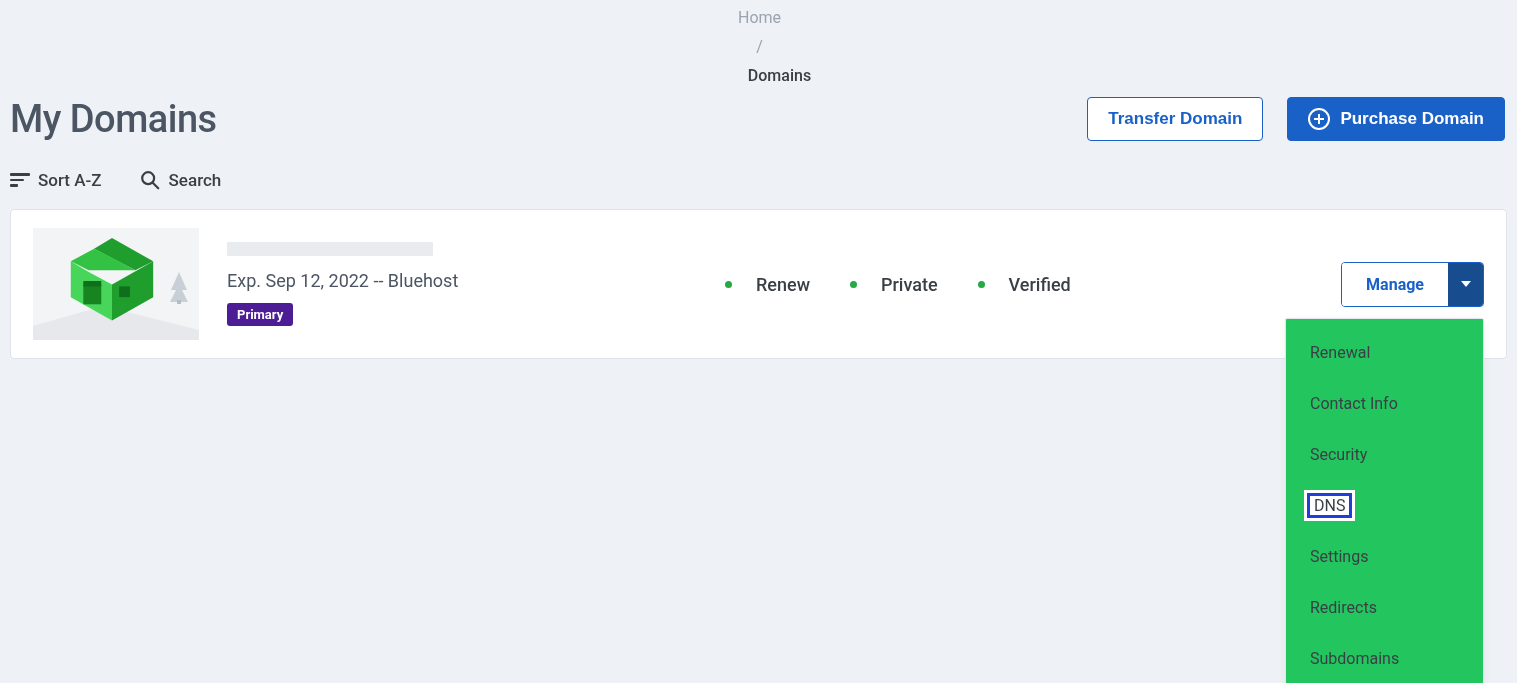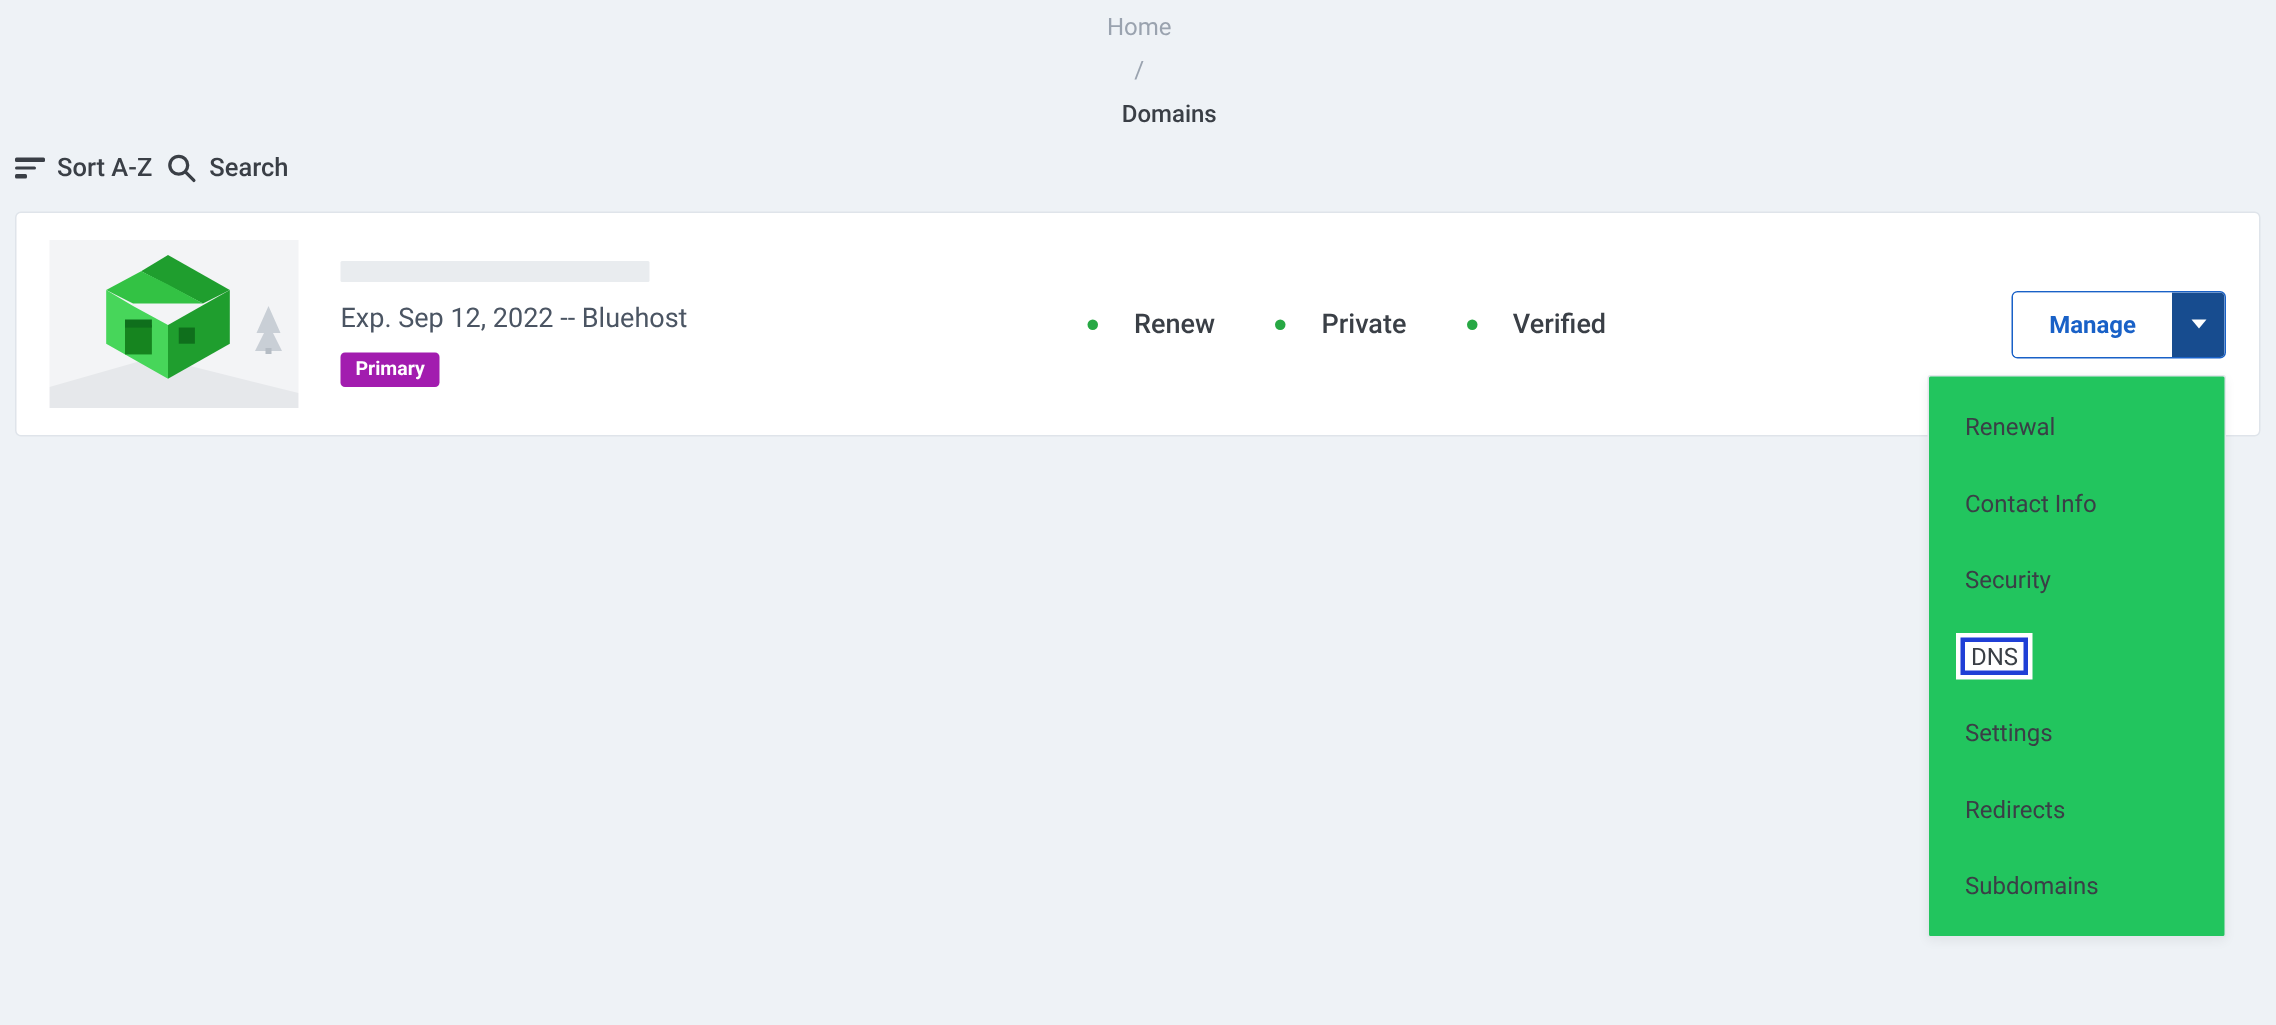--- a/index.html
+++ b/index.html
@@ -39,21 +39,21 @@
       display: inline-flex; align-items: center; justify-content: center;
       position: relative;
     }
     .plus-circle::before, .plus-circle::after {
       content: ""; position: absolute; background: #fff;
     }
     .plus-circle::before { width: 10px; height: 2px; }
     .plus-circle::after { width: 2px; height: 10px; }
 
     
-    .toolbar { display: flex; align-items: center; gap: 8px; padding: 8px 2px 18px 0; }
+    .toolbar { display: flex; align-items: center; gap: 37px; padding: 8px 2px 18px 0; }
     .toolbar-item { display: flex; align-items: center; gap: 8px; font-size: 17px; color: #3a3f46; font-weight: 500; cursor: pointer; }
     .sort-icon { display: inline-flex; flex-direction: column; gap: 3px; }
     .sort-icon span { display: block; height: 2.5px; background: #3a3f46; border-radius: 1px; }
     .sort-icon span:nth-child(1) { width: 20px; }
     .sort-icon span:nth-child(2) { width: 14px; }
     .sort-icon span:nth-child(3) { width: 8px; }
     .search-icon-svg { width: 22px; height: 22px; }
 
     
     .card {
@@ -63,21 +63,21 @@
     }
     .thumb { width: 166px; height: 112px; background: #f3f4f6; position: relative; }
     .house-svg { position: absolute; left: 34px; top: 10px; width: 90px; height: 86px; }
     .tree-svg { position: absolute; right: 10px; top: 44px; width: 20px; height: 32px; }
     .shadow-path { position: absolute; left: 0; bottom: 0; width: 100%; height: 34px; }
 
     .domain-info { flex: 0 0 auto; width: 460px; }
     .domain-name-placeholder { width: 206px; height: 14px; background: #e9ecef; border-radius: 1px; margin-bottom: 14px; }
     .domain-exp { font-size: 18px; color: #4b5563; margin-bottom: 12px; }
     .badge {
-      display: inline-block; background: #a21caf; color: #fff;
+      display: inline-block; background: #4c1d95; color: #fff;
       font-size: 13px; font-weight: 700; padding: 4px 10px 4px 10px; border-radius: 3px;
     }
 
     .status-group { display: flex; gap: 40px; align-items: center; margin-left: 10px; }
     .status { display: flex; align-items: center; gap: 24px; font-size: 18px; color: #3a3f46; font-weight: 500; }
     .dot { width: 7px; height: 7px; background: #27a844; border-radius: 50%; display: inline-block; }
 
     .manage-wrap { margin-left: auto; position: relative; }
     .manage-btn { display: flex; border: 1.5px solid #1961c7; border-radius: 4px; overflow: hidden; }
     .manage-label { padding: 12px 24px; color: #1961c7; font-size: 16px; font-weight: 700; background: #fff; cursor: pointer; }
@@ -101,20 +101,32 @@
 </head>
 <body>
 
 <div class="page">
   <nav class="breadcrumb">
     <a>Home</a>
     <span class="sep">/</span>
     <span class="current">Domains</span>
   </nav>
 
+  <div class="header-row">
+    <h1 class="page-title">My Domains</h1>
+    <div class="header-actions">
+      <button class="btn btn-outline">
+        <span>Transfer Domain</span>
+      </button>
+      <button class="btn btn-primary">
+        <span class="plus-circle"></span>
+        <span>Purchase Domain</span>
+      </button>
+    </div>
+  </div>
 
   <div class="toolbar">
     <div class="toolbar-item">
       <span class="sort-icon">
           <span></span>
           <span></span>
           <span></span>
         </span>
       <span>Sort A-Z</span>
     </div>

